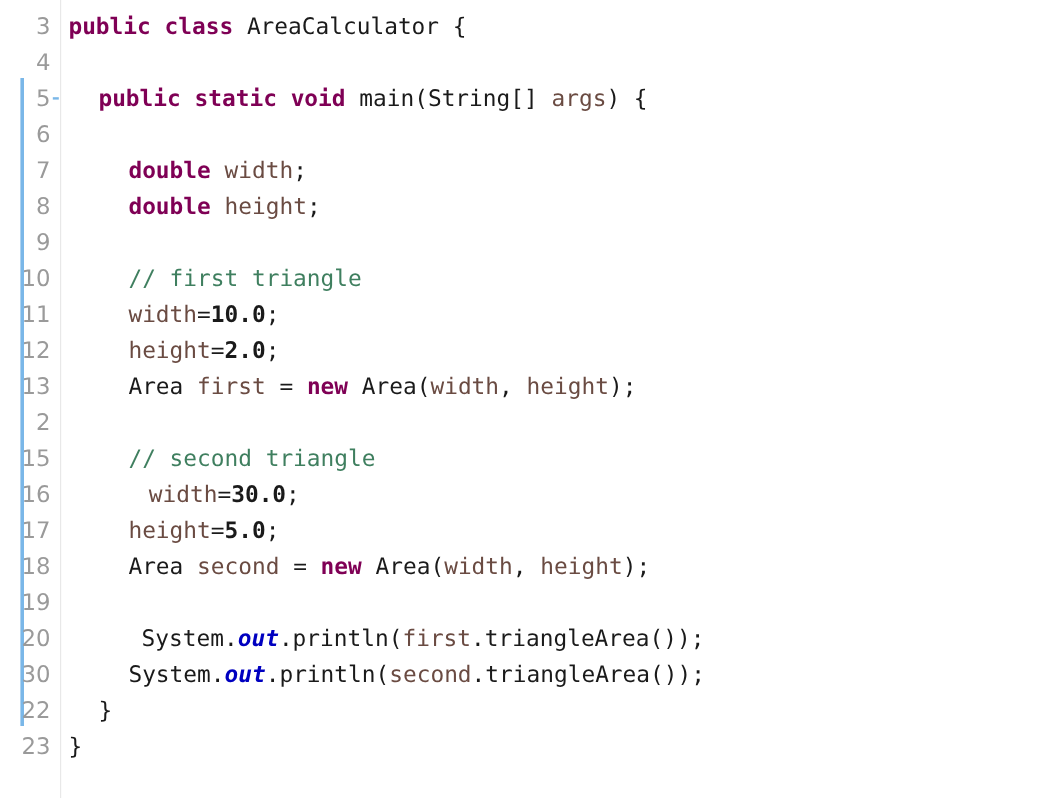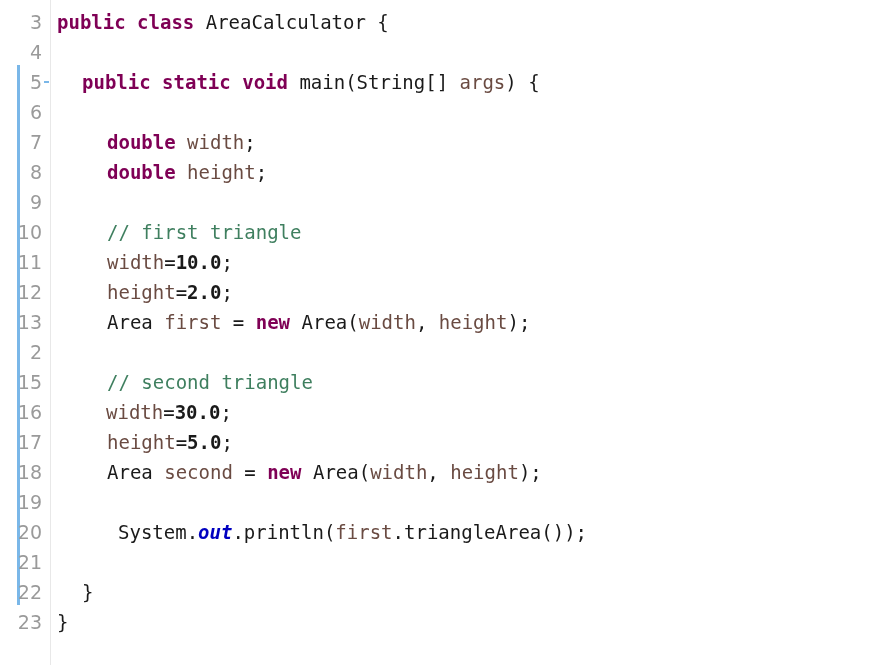--- a/index.html
+++ b/index.html
@@ -112,23 +112,23 @@
       <div class="row"><span class="lineno">6</span><span class="code" style="left: 57px;"></span></div>
       <div class="row"><span class="lineno">7</span><span class="code" style="left: 107px; text-align: center;"><span class="tok-kw">double</span><span class="tok-plain"> </span><span class="tok-local">width</span><span class="tok-plain">;</span></span></div>
       <div class="row"><span class="lineno">8</span><span class="code" style="left: 107px;"><span class="tok-kw">double</span><span class="tok-plain"> </span><span class="tok-local">height</span><span class="tok-plain">;</span></span></div>
       <div class="row"><span class="lineno">9</span><span class="code" style="left: 57px;"></span></div>
       <div class="row"><span class="lineno">10</span><span class="code" style="left: 107px;"><span class="tok-comment">// first triangle</span></span></div>
       <div class="row"><span class="lineno">11</span><span class="code" style="left: 107px; text-align: center;"><span class="tok-local">width</span><span class="tok-plain">=</span><span class="tok-num">10.0</span><span class="tok-plain">;</span></span></div>
       <div class="row"><span class="lineno">12</span><span class="code" style="left: 107px;"><span class="tok-local">height</span><span class="tok-plain">=</span><span class="tok-num">2.0</span><span class="tok-plain">;</span></span></div>
       <div class="row"><span class="lineno">13</span><span class="code" style="left: 107px;"><span class="tok-plain">Area </span><span class="tok-local">first</span><span class="tok-plain"> = </span><span class="tok-kw">new</span><span class="tok-plain"> Area(</span><span class="tok-local">width</span><span class="tok-plain">, </span><span class="tok-local">height</span><span class="tok-plain">);</span></span></div>
       <div class="row"><span class="lineno">2</span><span class="code" style="left: 57px;"></span></div>
       <div class="row"><span class="lineno">15</span><span class="code" style="left: 107px;"><span class="tok-comment">// second triangle</span></span></div>
-      <div class="row"><span class="lineno">16</span><span class="code" style="left: 106px;"><span class="tok-local">width</span><span class="tok-plain">=</span><span class="tok-num">30.0</span><span class="tok-plain">;</span></span></div>
+      <div class="row"><span class="lineno">16</span><span class="code" style="left: 124px;"><span class="tok-local">width</span><span class="tok-plain">=</span><span class="tok-num">30.0</span><span class="tok-plain">;</span></span></div>
       <div class="row"><span class="lineno">17</span><span class="code" style="left: 107px;"><span class="tok-local">height</span><span class="tok-plain">=</span><span class="tok-num">5.0</span><span class="tok-plain">;</span></span></div>
       <div class="row"><span class="lineno">18</span><span class="code" style="left: 107px;"><span class="tok-plain">Area </span><span class="tok-local">second</span><span class="tok-plain"> = </span><span class="tok-kw">new</span><span class="tok-plain"> Area(</span><span class="tok-local">width</span><span class="tok-plain">, </span><span class="tok-local">height</span><span class="tok-plain">);</span></span></div>
       <div class="row"><span class="lineno">19</span><span class="code" style="left: 57px;"></span></div>
       <div class="row"><span class="lineno">20</span><span class="code" style="left: 118px;"><span class="tok-plain">System.</span><span class="tok-static">out</span><span class="tok-plain">.println(</span><span class="tok-local">first</span><span class="tok-plain">.triangleArea());</span></span></div>
-      <div class="row"><span class="lineno">21</span></div>
+      <div class="row"><span class="lineno">30</span><span class="code" style="left: 107px;"><span class="tok-plain">System.</span><span class="tok-static">out</span><span class="tok-plain">.println(</span><span class="tok-local">second</span><span class="tok-plain">.triangleArea());</span></span></div>
       <div class="row"><span class="lineno">22</span><span class="code" style="left: 82px;"><span class="tok-plain">}</span></span></div>
       <div class="row"><span class="lineno">23</span><span class="code" style="left: 57px;"><span class="tok-plain">}</span></span></div>
     </div>
 
 </div>
 
 </body></html>

